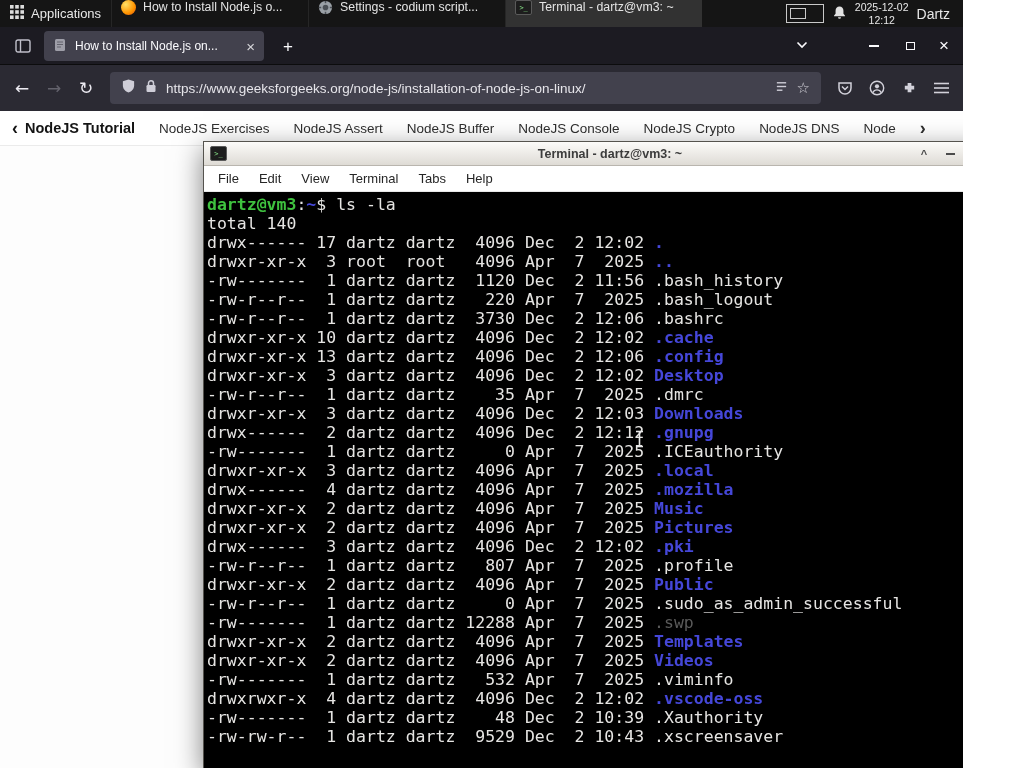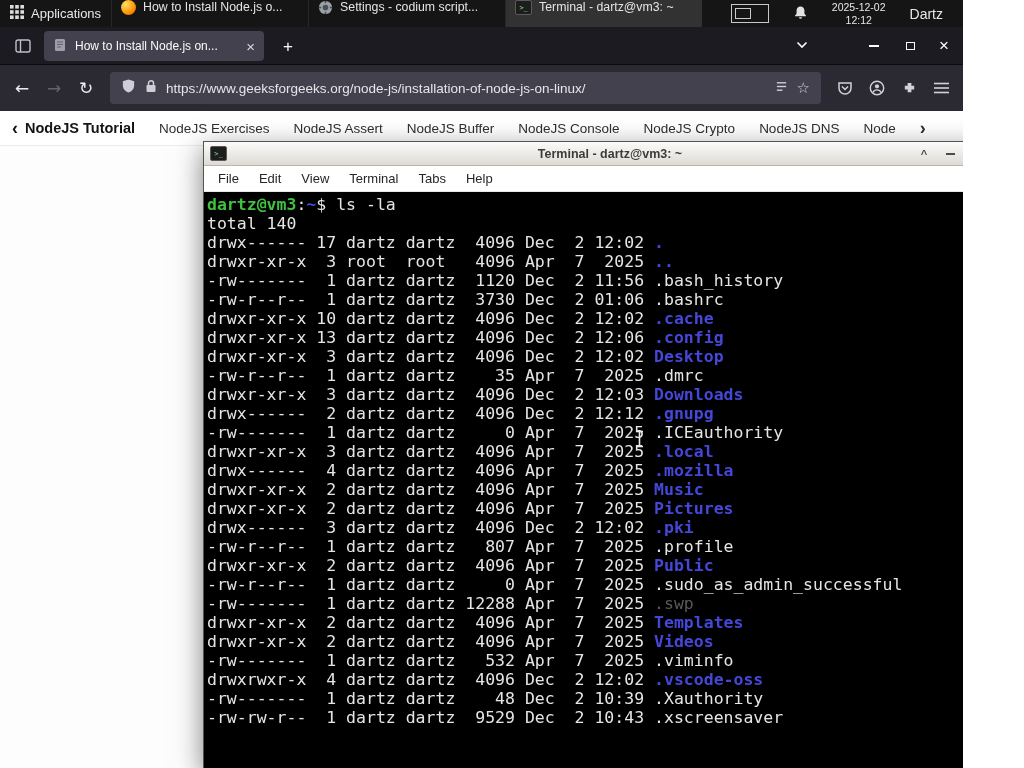--- a/index.html
+++ b/index.html
@@ -7,25 +7,25 @@
   #screen{position:relative;width:963px;height:768px;overflow:hidden;background:#fff;}
 
   
   .panel{position:absolute;left:0;top:0;width:100%;height:27px;background:#151515;display:flex;align-items:center;color:#e8e8e8;font-size:13px;z-index:50;box-sizing:border-box;}
   .app-btn{display:flex;align-items:center;gap:7px;padding:0 10px;height:100%;}
   .task-btn{display:flex;gap:7px;height:100%;padding:0 9px;width:178px;border-left:1px solid #262626;font-size:12.3px;color:#e4e4e4;overflow:hidden;white-space:nowrap;}
   .task-btn.active{background:#323232;}
   .task-label{overflow:hidden;white-space:nowrap;}
   .ff-ball{width:15px;height:15px;border-radius:50%;flex:0 0 auto;background:radial-gradient(circle at 32% 30%,#ffe066,#ff9400 60%,#d9480f);}
   .term-mini{width:15px;height:13px;background:#1d1d1d;border:1px solid #5a5a5a;border-radius:2px;color:#8ae98a;font-family:"DejaVu Sans Mono",monospace;font-size:7px;display:flex;align-items:center;justify-content:center;flex:0 0 auto;}
-  .panel-right{margin-left:auto;display:flex;align-items:center;gap:24px;padding-right:8px;}
+  .panel-right{margin-left:auto;display:flex;align-items:center;gap:8px;padding-right:8px;}
   .pager{width:36px;height:17px;border:1px solid #c9c9c9;position:relative;flex:0 0 auto;}
   .pager-inner{position:absolute;left:3px;top:3px;width:14px;height:9px;border:1px solid #c9c9c9;}
   .clock{text-align:center;font-size:10.5px;line-height:1.2;}
-  .user{font-size:14px;margin-right:12px;}
+  .user{font-size:14px;margin-right:5px;}
 
   
   .tabbar{position:absolute;left:0;top:27px;width:100%;height:38px;background:#1c1b22;border-bottom:1px solid #0c0c0d;box-sizing:border-box;}
   .ffview{position:absolute;left:12px;top:10px;width:22px;height:18px;display:flex;align-items:center;justify-content:center;}
   .tab{position:absolute;left:44px;top:4px;width:220px;height:30px;background:#42414d;border-radius:4px;display:flex;align-items:center;padding:0 9px;gap:8px;color:#fbfbfe;font-size:12px;box-sizing:border-box;}
   .tab-title{flex:1;white-space:nowrap;overflow:hidden;}
   .tab-close{font-size:15px;color:#d7d7db;line-height:1;}
   .newtab{position:absolute;left:276px;top:8px;width:24px;height:24px;color:#fbfbfe;font-size:17px;display:flex;align-items:center;justify-content:center;}
   .alltabs{position:absolute;right:148px;top:14px;width:26px;display:flex;justify-content:center;}
   .wbtn{position:absolute;top:6px;width:26px;height:26px;display:flex;align-items:center;justify-content:center;color:#fbfbfe;}
@@ -284,21 +284,22 @@
       <span class="menu-item">Tabs</span>
       <span class="menu-item">Help</span>
     </div>
     <div class="term-body">
       <div class="t-line"><span class="t-green">dartz@vm3</span><span>:</span><span class="t-blue">~</span><span>$</span><span> ls -la</span></div>
       <div class="t-line">total 140</div>
       <div id="listing">
           <div class="t-line"><span>drwx------ 17 dartz dartz  4096 Dec  2 12:02 </span><span class="fn-dir">.</span></div>
           <div class="t-line"><span>drwxr-xr-x  3 root  root   4096 Apr  7  2025 </span><span class="fn-dir">..</span></div>
           <div class="t-line"><span>-rw-------  1 dartz dartz  1120 Dec  2 11:56 </span><span class="fn-file">.bash_history</span></div>
-          <div class="t-line"><span>-rw-r--r--  1 dartz dartz  3730 Dec  2 01:06 </span><span class="fn-file">.bashrc</span></div>
+          <div class="t-line"><span>-rw-r--r--  1 dartz dartz   220 Apr  7  2025 </span><span class="fn-file">.bash_logout</span></div>
+          <div class="t-line"><span>-rw-r--r--  1 dartz dartz  3730 Dec  2 12:06 </span><span class="fn-file">.bashrc</span></div>
           <div class="t-line"><span>drwxr-xr-x 10 dartz dartz  4096 Dec  2 12:02 </span><span class="fn-dir">.cache</span></div>
           <div class="t-line"><span>drwxr-xr-x 13 dartz dartz  4096 Dec  2 12:06 </span><span class="fn-dir">.config</span></div>
           <div class="t-line"><span>drwxr-xr-x  3 dartz dartz  4096 Dec  2 12:02 </span><span class="fn-dir">Desktop</span></div>
           <div class="t-line"><span>-rw-r--r--  1 dartz dartz    35 Apr  7  2025 </span><span class="fn-file">.dmrc</span></div>
           <div class="t-line"><span>drwxr-xr-x  3 dartz dartz  4096 Dec  2 12:03 </span><span class="fn-dir">Downloads</span></div>
           <div class="t-line"><span>drwx------  2 dartz dartz  4096 Dec  2 12:12 </span><span class="fn-dir">.gnupg</span></div>
           <div class="t-line"><span>-rw-------  1 dartz dartz     0 Apr  7  2025 </span><span class="fn-file">.ICEauthority</span></div>
           <div class="t-line"><span>drwxr-xr-x  3 dartz dartz  4096 Apr  7  2025 </span><span class="fn-dir">.local</span></div>
           <div class="t-line"><span>drwx------  4 dartz dartz  4096 Apr  7  2025 </span><span class="fn-dir">.mozilla</span></div>
           <div class="t-line"><span>drwxr-xr-x  2 dartz dartz  4096 Apr  7  2025 </span><span class="fn-dir">Music</span></div>

